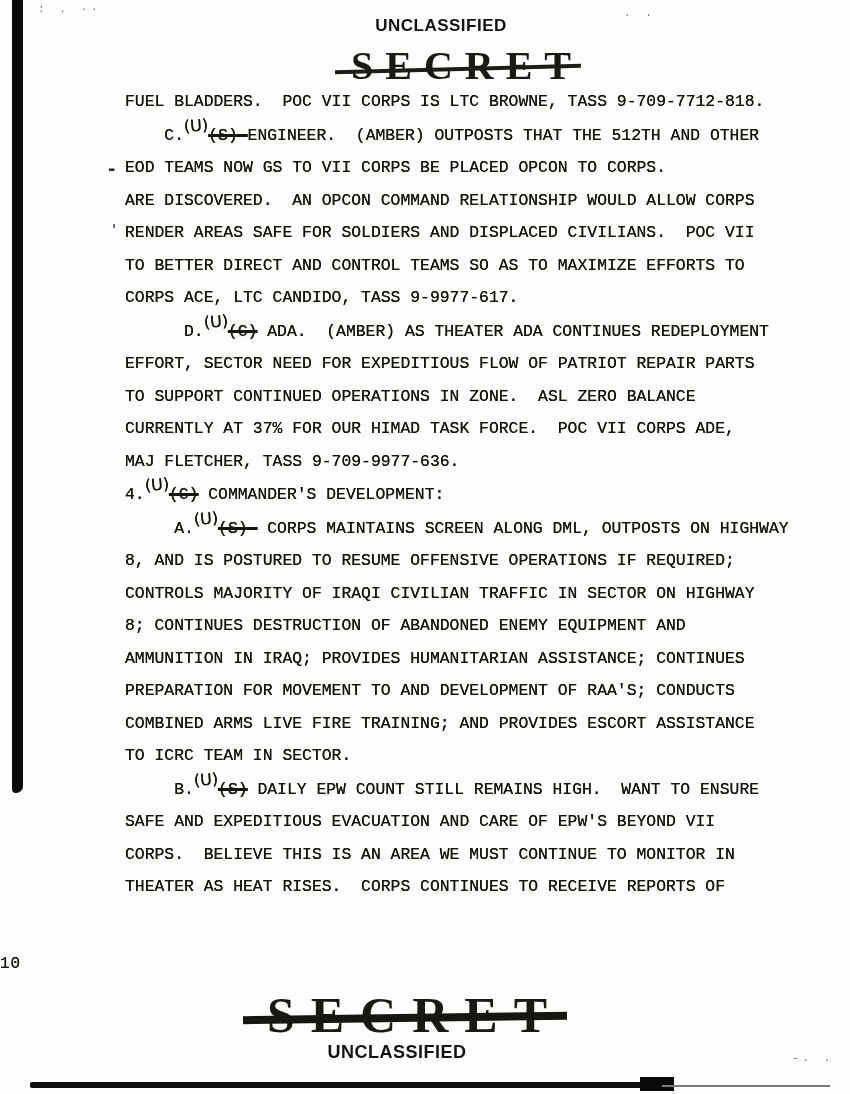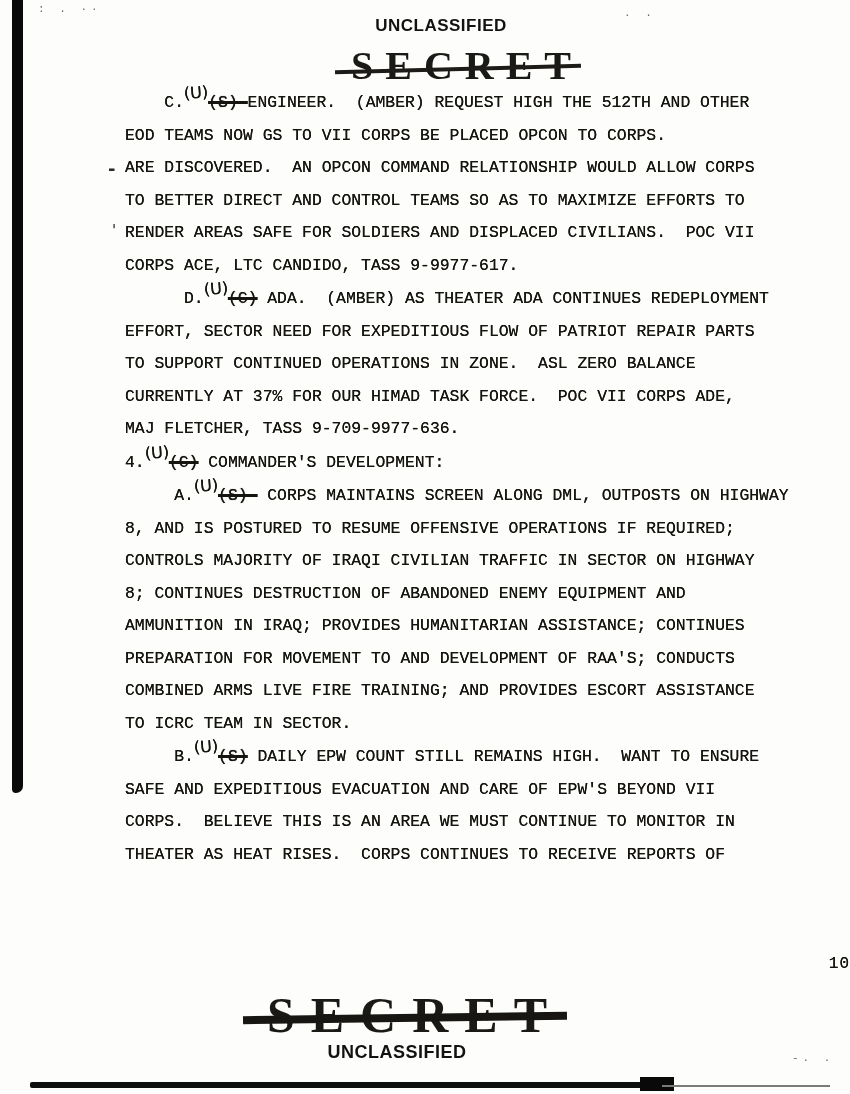--- a/index.html
+++ b/index.html
@@ -52,21 +52,21 @@
     font-family: "DejaVu Sans", sans-serif; font-size: 16px;
     transform: rotate(-4deg); text-shadow: 0 0 0.4px currentColor;
   }
   .seg-struck {
     text-decoration: line-through;
     text-decoration-thickness: 3px;
     text-shadow: 0 0 0.8px currentColor;
   }
   .page-number {
     position: absolute; top: 955px; left: 0; right: 0;
-    text-align: right; font-size: 16px; letter-spacing: 1px;
+    text-align: left; font-size: 16px; letter-spacing: 1px;
     text-shadow: 0 0 0.5px currentColor;
   }
   .left-bar {
     position: absolute; left: 12px; top: 0; width: 11px; height: 793px;
     background: #0a0a0a; border-bottom-left-radius: 5px; border-bottom-right-radius: 9px;
   }
   .bottom-bar { position: absolute; left: 30px; top: 1082px; width: 628px; height: 6px; background: #0d0d0d; border-radius: 2px; }
   .bottom-blob { position: absolute; left: 640px; top: 1077px; width: 34px; height: 14px; background: #090909; }
   .bottom-line { position: absolute; left: 662px; top: 1085px; width: 168px; height: 2px; background: #7a7a78; }
   .artifact { position: absolute; color: #2c2a26; font-family: "DejaVu Sans", sans-serif; }
@@ -87,25 +87,26 @@
   <div class="noise noise-tl">: . ··</div>
   <div class="noise noise-tr">. .</div>
 
   <div class="banner banner-top">UNCLASSIFIED</div>
 
   <div class="stamp stamp-top">
     <span class="stamp-inner">SECRET</span>
   </div>
 
   <div class="body-text">
-      <div class="line"><span class="seg-plain">    C.</span><span class="seg-umark">(U)</span><span class="seg-struck">(S)-</span><span class="seg-plain">ENGINEER.  (AMBER) REQUEST HIGH THE 512TH AND OTHER</span></div>
+      <div class="line"><span class="seg-plain">FUEL BLADDERS.  POC VII CORPS IS LTC BROWNE, TASS 9-709-7712-818.</span></div>
+      <div class="line"><span class="seg-plain">    C.</span><span class="seg-umark">(U)</span><span class="seg-struck">(S)-</span><span class="seg-plain">ENGINEER.  (AMBER) OUTPOSTS THAT THE 512TH AND OTHER</span></div>
       <div class="line"><span class="seg-plain">EOD TEAMS NOW GS TO VII CORPS BE PLACED OPCON TO CORPS.</span></div>
       <div class="line"><span class="seg-plain">ARE DISCOVERED.  AN OPCON COMMAND RELATIONSHIP WOULD ALLOW CORPS</span></div>
+      <div class="line"><span class="seg-plain">RENDER AREAS SAFE FOR SOLDIERS AND DISPLACED CIVILIANS.  POC VII</span></div>
       <div class="line"><span class="seg-plain">TO BETTER DIRECT AND CONTROL TEAMS SO AS TO MAXIMIZE EFFORTS TO</span></div>
-      <div class="line"><span class="seg-plain">RENDER AREAS SAFE FOR SOLDIERS AND DISPLACED CIVILIANS.  POC VII</span></div>
       <div class="line"><span class="seg-plain">CORPS ACE, LTC CANDIDO, TASS 9-9977-617.</span></div>
       <div class="line"><span class="seg-plain">      D.</span><span class="seg-umark">(U)</span><span class="seg-struck">(C)</span><span class="seg-plain"> ADA.  (AMBER) AS THEATER ADA CONTINUES REDEPLOYMENT</span></div>
       <div class="line"><span class="seg-plain">EFFORT, SECTOR NEED FOR EXPEDITIOUS FLOW OF PATRIOT REPAIR PARTS</span></div>
       <div class="line"><span class="seg-plain">TO SUPPORT CONTINUED OPERATIONS IN ZONE.  ASL ZERO BALANCE</span></div>
       <div class="line"><span class="seg-plain">CURRENTLY AT 37% FOR OUR HIMAD TASK FORCE.  POC VII CORPS ADE,</span></div>
       <div class="line"><span class="seg-plain">MAJ FLETCHER, TASS 9-709-9977-636.</span></div>
       <div class="line"><span class="seg-plain">4.</span><span class="seg-umark">(U)</span><span class="seg-struck">(C)</span><span class="seg-plain"> COMMANDER'S DEVELOPMENT:</span></div>
       <div class="line"><span class="seg-plain">     A.</span><span class="seg-umark">(U)</span><span class="seg-struck">(S)-</span><span class="seg-plain"> CORPS MAINTAINS SCREEN ALONG DML, OUTPOSTS ON HIGHWAY</span></div>
       <div class="line"><span class="seg-plain">8, AND IS POSTURED TO RESUME OFFENSIVE OPERATIONS IF REQUIRED;</span></div>
       <div class="line"><span class="seg-plain">CONTROLS MAJORITY OF IRAQI CIVILIAN TRAFFIC IN SECTOR ON HIGHWAY</span></div>

